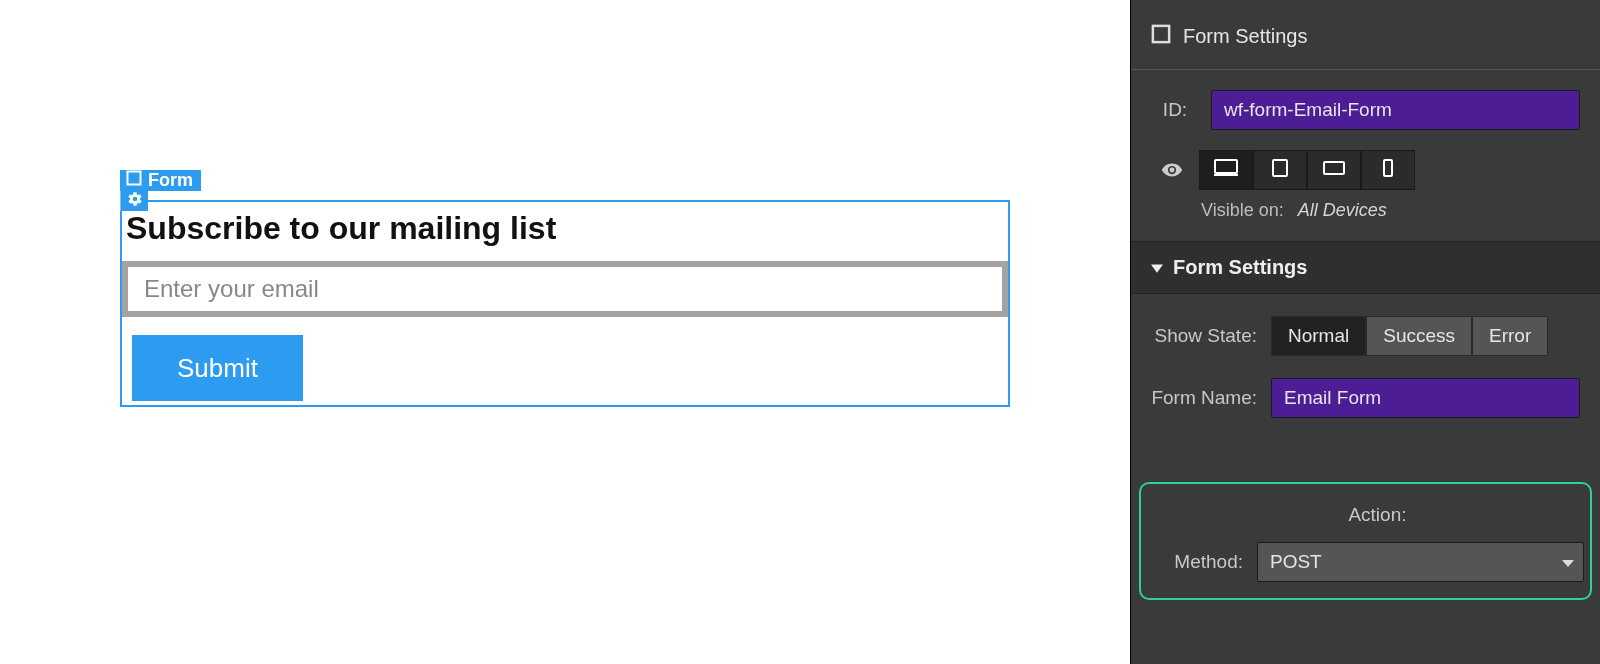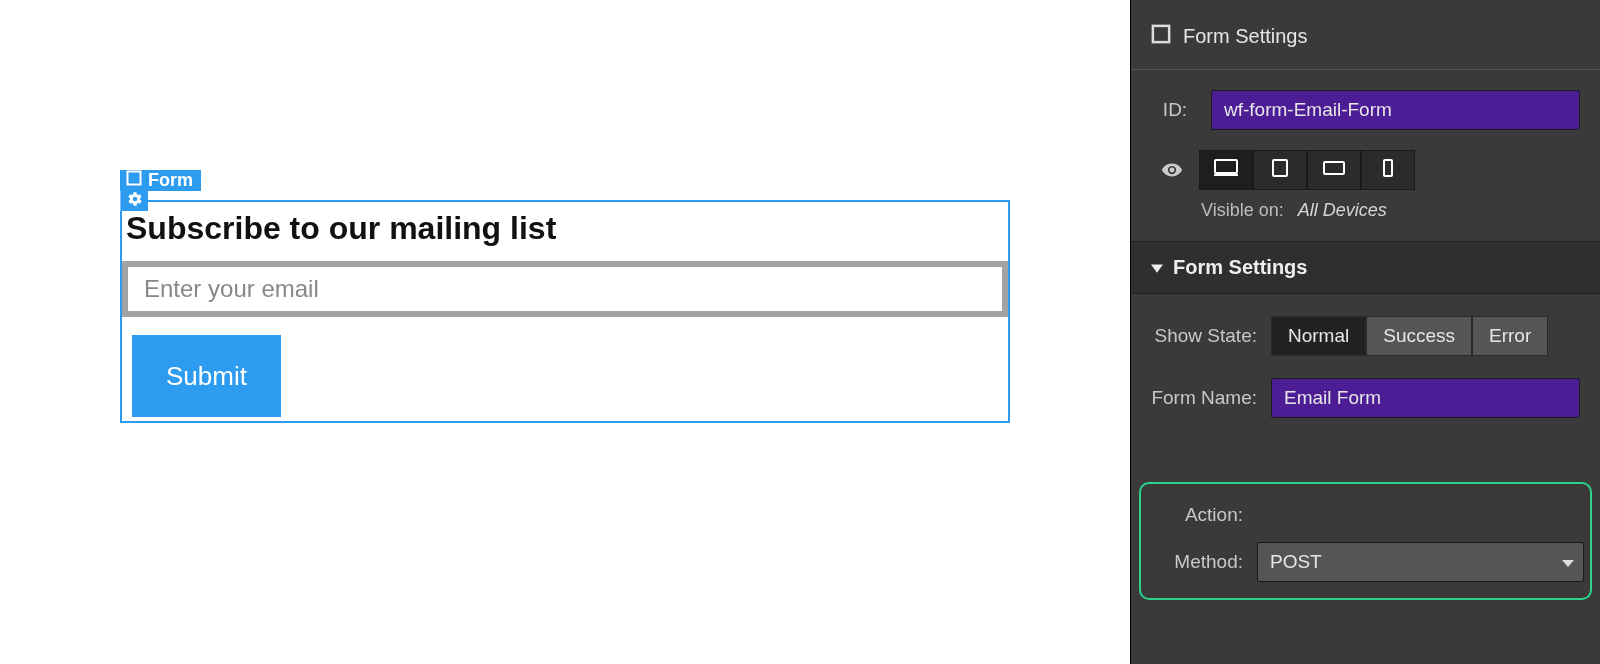--- a/index.html
+++ b/index.html
@@ -14,21 +14,21 @@
   .tag-main svg { width: 16px; height: 16px; }
   .tag-gear { background: #2d9bf0; color: #fff; display: flex; align-items: center; justify-content: center; width: 28px; border-left: 1px solid rgba(255,255,255,0.4); }
   .tag-gear svg { width: 16px; height: 16px; }
 
   .form-box { border: 2px solid #2d9bf0; width: 100%; padding: 0; }
   .form-heading { font-size: 32px; font-weight: 700; color: #111; padding: 8px 4px 14px 4px; }
   .form-input { width: calc(100% - 0px); margin: 0 0 0 0; }
   .form-input input { width: 100%; height: 56px; border: 6px solid #a3a3a3; font-size: 24px; color: #333; padding: 0 16px; background: #fff; }
   .form-input input::placeholder { color: #888; }
   .form-spacer { height: 18px; }
-  .submit-btn { display: inline-flex; align-items: center; justify-content: center; height: 82px; padding: 0 34px; background: #2d9bf0; color: #fff; font-size: 26px; border: none; margin: 0 0 0 8px; }
+  .submit-btn { display: inline-flex; align-items: center; justify-content: center; height: 66px; padding: 0 45px; background: #2d9bf0; color: #fff; font-size: 26px; border: none; margin: 0 0 0 8px; }
   .form-inner-pad { padding: 0 2px 4px 2px; }
 
   
   .panel { width: 470px; background: #3a3a3a; color: #d6d6d6; height: 100%; border-left: 1px solid #000; font-size: 18px; position: relative; }
   .panel-scroll { padding: 0; }
   .panel-section { padding: 0 20px; }
 
   .top-head { display: flex; align-items: center; gap: 12px; padding: 24px 20px 20px 20px; border-bottom: 1px solid #555; }
   .top-head svg { width: 20px; height: 20px; }
   .top-head-label { color: #e6e6e6; font-size: 20px; }
@@ -177,21 +177,21 @@
         <div class="row">
           <div class="row-label-mid">Form Name:</div>
           <input class="text-input" value="Email Form" style="">
         </div>
 
         <div style="height:30px"></div>
 
       </div>
 
       <div class="highlight-box">
-        <div class="row" style="margin:8px 0 16px 0;">
+        <div class="row" style="margin:8px 0 16px 0;flex-direction:column;">
           <div class="row-label-mid" style="width:110px">Action:</div>
         </div>
         <div class="row" style="margin:0;">
           <div class="row-label-mid" style="width:110px">Method:</div>
           <div class="select-wrap">
             <input class="text-input" readonly="" value="POST" style="">
             <span class="select-caret">
               <svg viewBox="0 0 10 6" width="12" height="8" fill="#ddd">
                   <path d="M0 0 L10 0 L5 6 Z"></path>
                 </svg>

